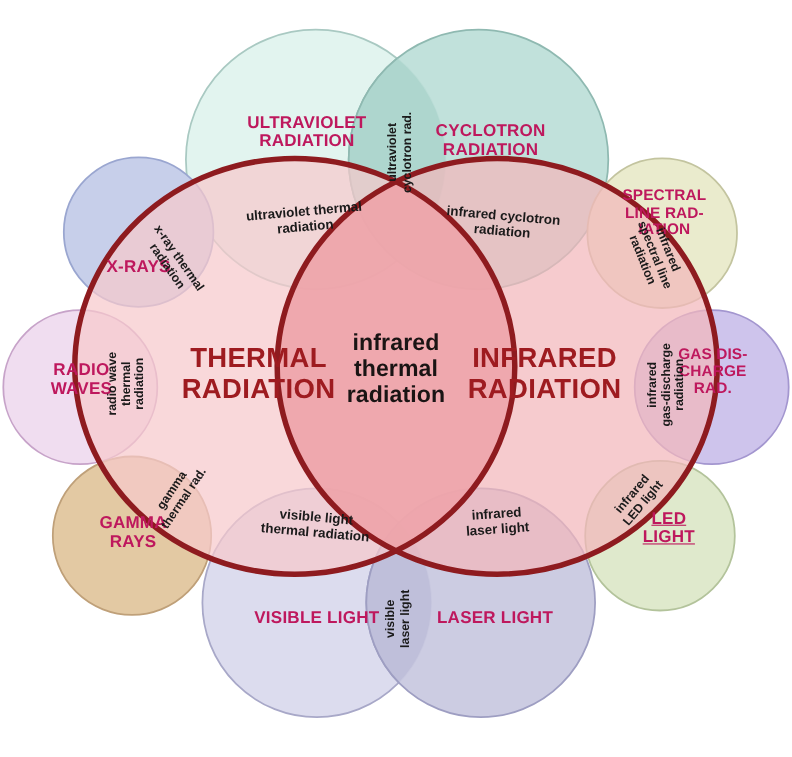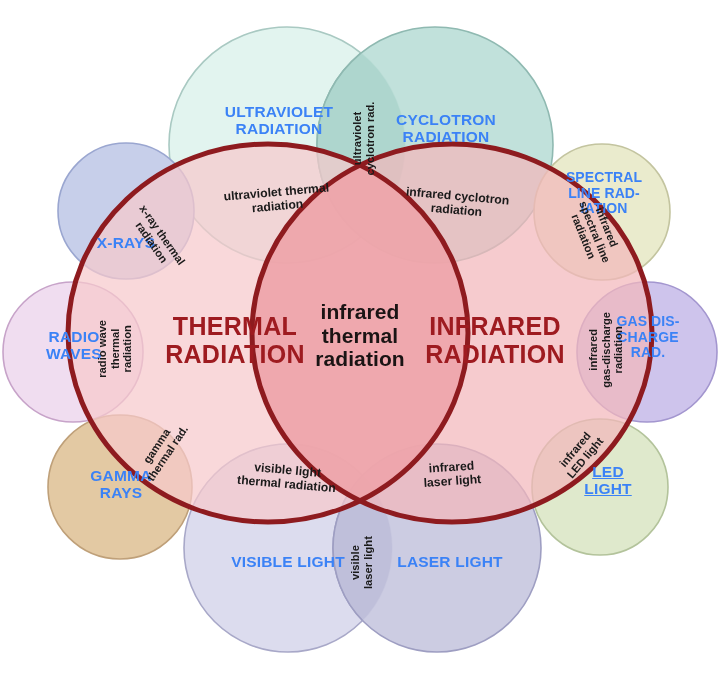--- a/index.html
+++ b/index.html
@@ -2,21 +2,21 @@
 <html><head>
 <meta charset="utf-8">
 <style>
   html,body{margin:0;padding:0;background:#ffffff;}
   body{width:720px;height:688px;overflow:hidden;
        font-family:"Liberation Sans","DejaVu Sans",sans-serif;}
   #stage{position:relative;width:720px;height:688px;background:#fff;}
   svg#diagram{position:absolute;left:0;top:0;width:720px;height:688px;display:block;}
 
   .lbl{position:absolute;margin:0;padding:0;text-align:center;
-       color:#3b82f6;line-height:1.12;white-space:pre-line;
+       color:#be185d;line-height:1.12;white-space:pre-line;
        pointer-events:none;transform-origin:50% 50%;}
   .maj{font-weight:700;font-size:15.5px;letter-spacing:.2px;}
   .majsm{font-weight:700;font-size:14px;letter-spacing:.1px;}
   .venn{font-weight:700;font-size:25px;color:#9e1b20;letter-spacing:.3px;}
   .center{font-weight:700;font-size:21px;color:#1a1414;letter-spacing:.1px;}
   .ov{font-weight:700;font-size:12.2px;color:#1a1a1a;line-height:1.14;}
   .ovsm{font-weight:700;font-size:11.2px;color:#1a1a1a;line-height:1.12;}
 </style>
 </head>
 <body>

